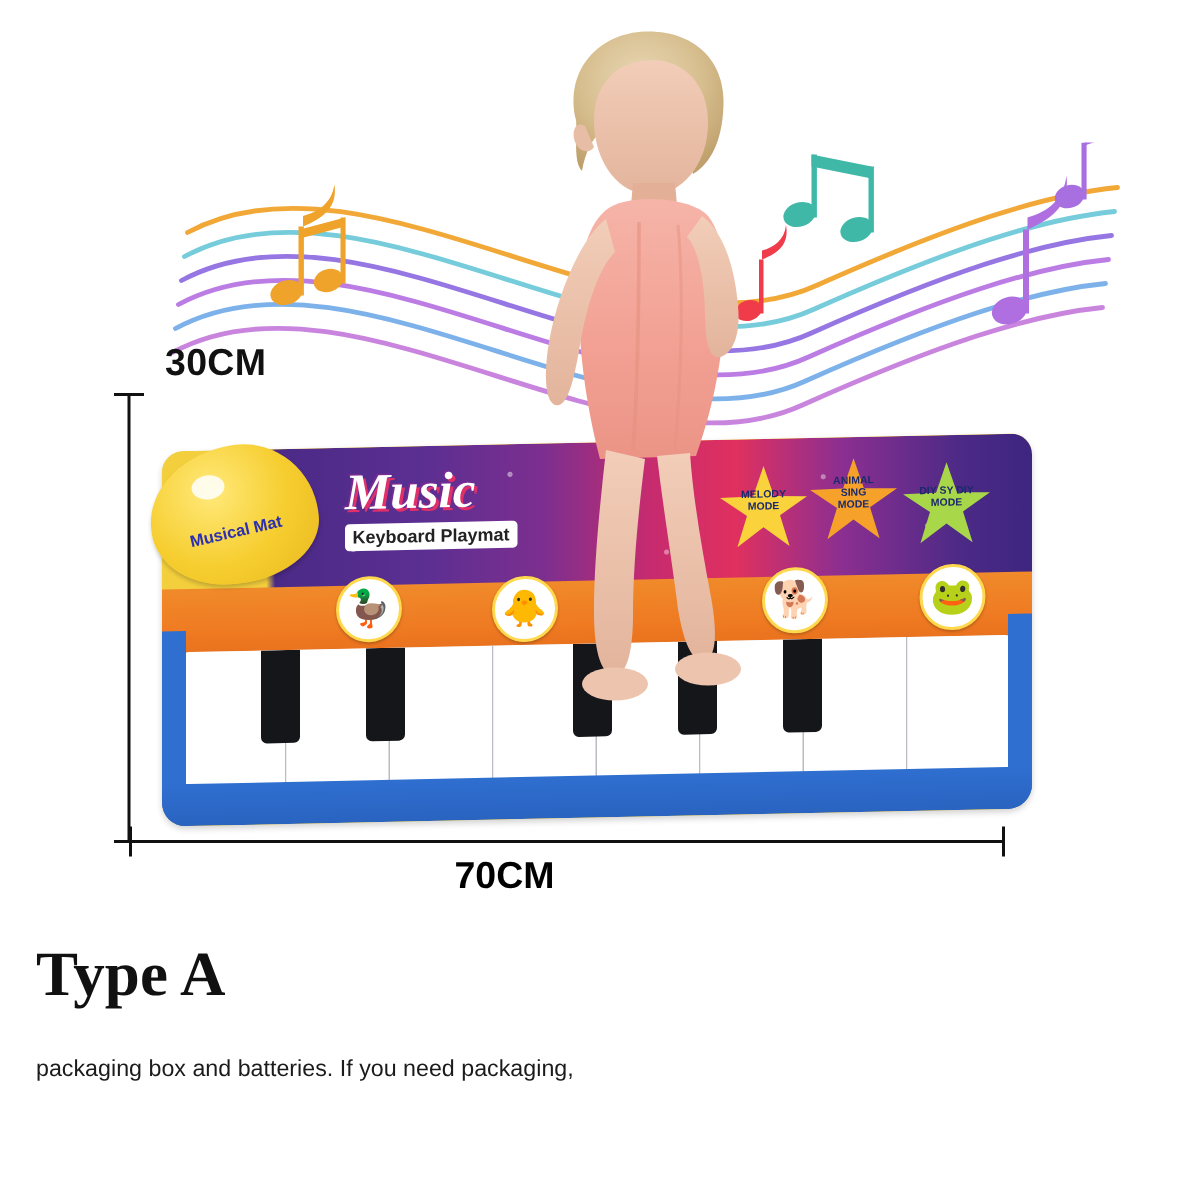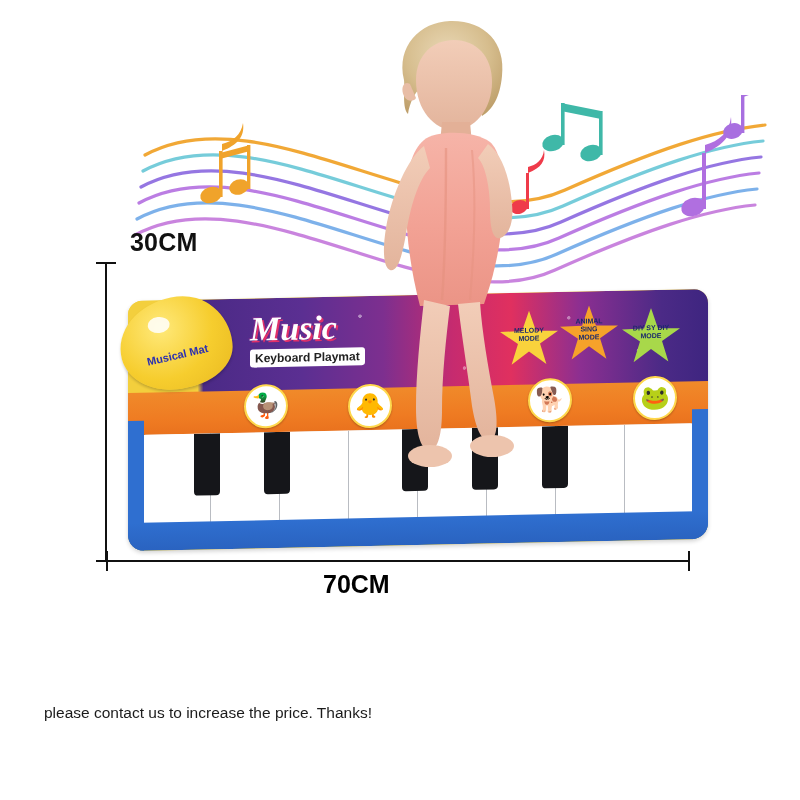--- a/index.html
+++ b/index.html
@@ -3,21 +3,21 @@
 <meta charset="utf-8">
 <style>
   html,body{margin:0;padding:0;}
   body{
     width:800px;height:800px;
     background:#ffffff;
     font-family:"Liberation Sans", sans-serif;
     overflow:hidden;
     position:relative;
   }
-  .stage{position:absolute;left:0;top:0;width:692px;height:800px;margin-left:20px;}
+  .stage{position:absolute;left:0;top:0;width:692px;height:800px;}
 
   
   .staff{position:absolute;left:95px;top:95px;width:660px;height:200px;}
 
   
   .dim-v{
     position:absolute;left:85px;top:262px;width:2px;height:300px;background:#111;
   }
   .dim-v:before,.dim-v:after{
     content:"";position:absolute;left:-9px;width:20px;height:2px;background:#111;
@@ -326,17 +326,18 @@
     <path d="M74,282 C70,318 66,356 66,390 C66,414 70,430 78,432 C88,434 92,416 92,392 C92,358 96,320 100,288 Z" fill="url(#sking)"></path>
     <path d="M108,286 C112,320 118,356 122,388 C126,412 132,424 140,422 C148,420 148,402 144,380 C138,348 132,314 130,284 Z" fill="url(#sking)"></path>
 
     <ellipse cx="80" cy="438" rx="22" ry="11" fill="#edc4ad"></ellipse>
     <ellipse cx="142" cy="428" rx="22" ry="11" fill="#edc4ad"></ellipse>
 
     <path d="M96,130 C96,170 96,230 92,282" stroke="#e5917f" stroke-width="2.4" fill="none" opacity=".6"></path>
     <path d="M122,132 C126,176 124,236 120,282" stroke="#e5917f" stroke-width="2" fill="none" opacity=".5"></path>
   </svg>
 
+  <div class="type-title">Type A</div>
   <div class="tips">
-    <div>please contact us to increase the price. Thanks!</div>
+    <div>packaging box and batteries. If you need packaging,</div>
   </div>
 
 </div>
 
 </body></html>

